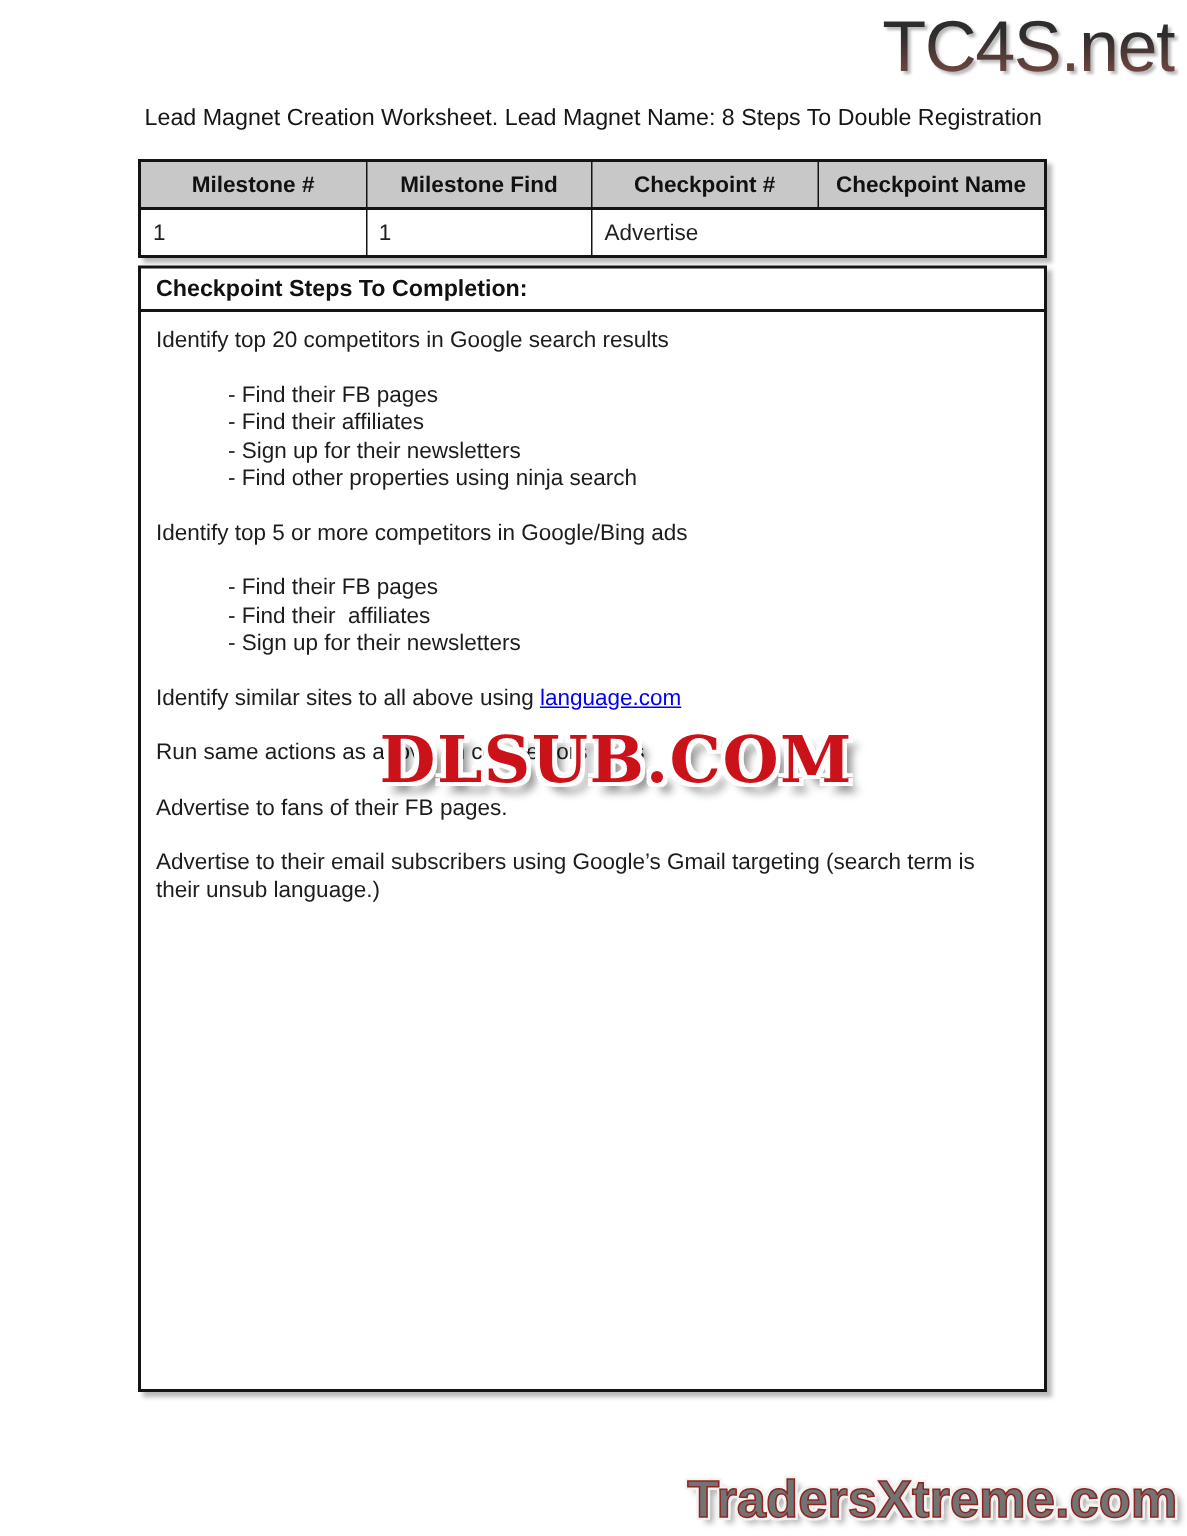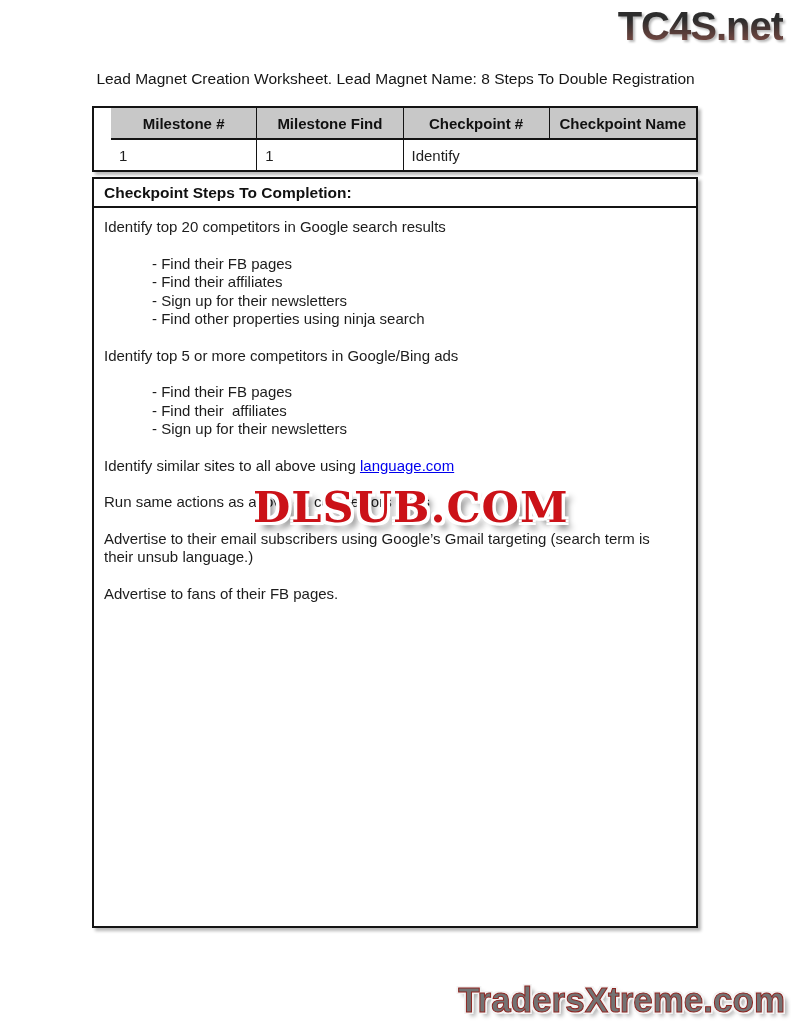--- a/index.html
+++ b/index.html
@@ -9,42 +9,42 @@
     font-family: "Liberation Sans", sans-serif;
     color: #1f1f1f;
     position: relative;
     overflow: hidden;
   }
   .page { position: absolute; inset: 0; }
 
   
   .logo-top {
     position: absolute; top: 4px; right: 8px;
-    font-size: 40px; font-weight: 700; letter-spacing: -1px;
+    font-size: 48px; font-weight: 400; letter-spacing: -1px;
     background: linear-gradient(#2d2d2d 35%, #6f4640 80%, #8a544b 100%);
     -webkit-background-clip: text; background-clip: text;
     color: transparent;
     filter: drop-shadow(2px 2px 1px #b8b8b8);
   }
 
   
   .doc-title {
     position: absolute; top: 70px; left: 0; right: 0;
     text-align: center; font-size: 15.5px; color: #151515;
   }
 
   
   .milestone-table {
     position: absolute; left: 92px; top: 106px; width: 606px;
     border: 2px solid #141414;
     box-shadow: 3px 3px 3px rgba(0,0,0,0.28);
     background: #fff;
     box-sizing: border-box;
   }
-  .mt-row { display: grid; grid-template-columns: 1fr 1fr 1fr 1fr; margin-left: 17px; }
+  .mt-row { display: grid; grid-template-columns: 1fr 1fr 1fr 1fr; }
   .mt-row.header { background: #c8c8c8; border-bottom: 2px solid #141414; }
   .mt-cell {
     height: 30px; display: flex; align-items: center;
     font-size: 15px; box-sizing: border-box;
     border-right: 1.5px solid #141414;
     padding: 0 8px;
   }
   .mt-cell:last-child { border-right: none; text-align: center; }
   .mt-row.header .mt-cell { font-weight: bold; justify-content: center; color: #111; }
 
@@ -107,21 +107,21 @@
   <div class="milestone-table">
     <div class="mt-row header">
       <div class="mt-cell">Milestone #</div>
       <div class="mt-cell">Milestone Find</div>
       <div class="mt-cell">Checkpoint #</div>
       <div class="mt-cell">Checkpoint Name</div>
     </div>
     <div class="mt-row">
       <div class="mt-cell">1</div>
       <div class="mt-cell">1</div>
-      <div class="mt-cell">Identify</div>
+      <div class="mt-cell">Advertise</div>
     </div>
   </div>
 
   <div class="checkpoint-box">
     <div class="cp-header">Checkpoint Steps To Completion:</div>
     <div class="cp-body">
 
       <div class="block">Identify top 20 competitors in Google search results</div>
 
       <div class="block bullets">
@@ -136,23 +136,23 @@
       <div class="block bullets">
         <div class="bullet-line">- Find their FB pages</div>
         <div class="bullet-line">- Find their  affiliates</div>
         <div class="bullet-line">- Sign up for their newsletters</div>
       </div>
 
       <div class="block"><span>Identify similar sites to all above using </span><a class="doc-link">language.com</a></div>
 
       <div class="block">Run same actions as above on competitors site’s</div>
 
+      <div class="block">Advertise to fans of their FB pages.</div>
+
       <div class="block">Advertise to their email subscribers using Google’s Gmail targeting (search term is their unsub language.)</div>
-
-      <div class="block">Advertise to fans of their FB pages.</div>
 
     </div>
   </div>
 
   <div class="watermark">DLSUB.COM</div>
 
   <div class="logo-bottom">TradersXtreme.com</div>
 
 </div>
 

